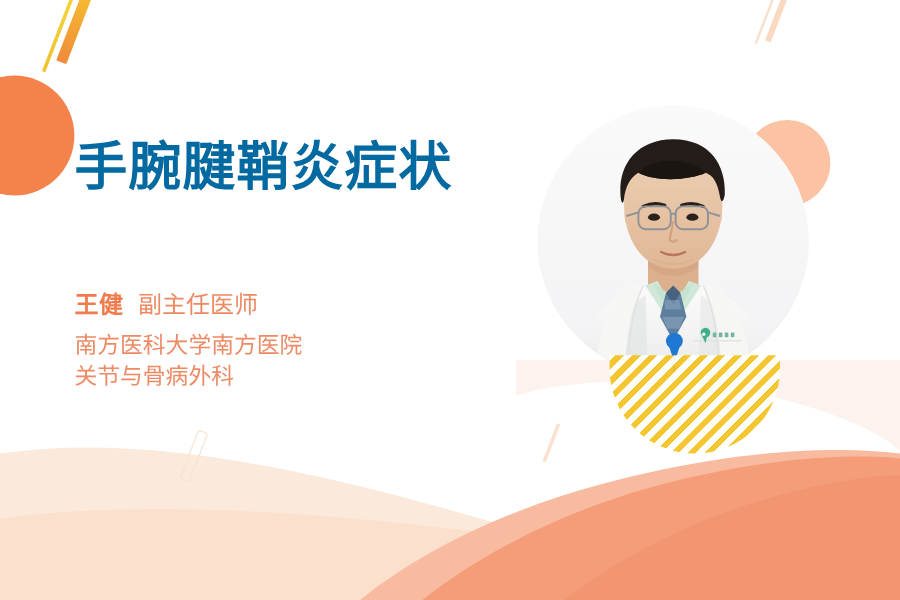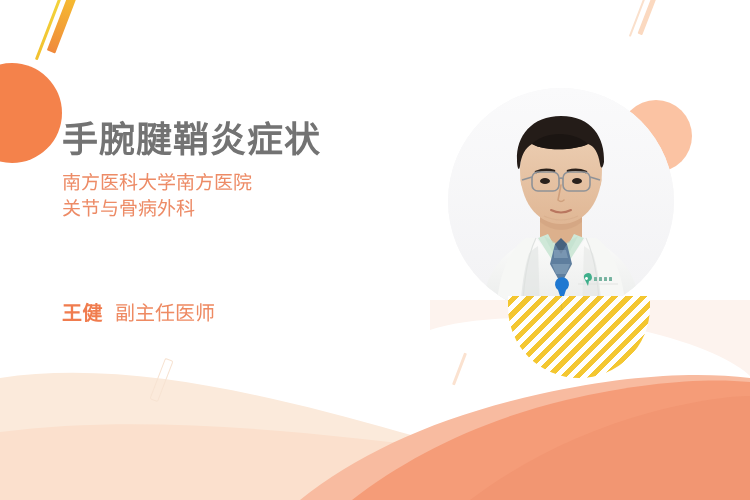--- a/index.html
+++ b/index.html
@@ -152,24 +152,24 @@
 
   
   #text-block {
     position: absolute;
     left: 62px;
     top: 116px;
     width: 360px;
   }
   #headline {
     margin: 0;
-    font-size: 36px;
+    font-size: 44px;
     line-height: 48px;
     font-weight: 700;
-    color: #737373;
+    color: #0369a1;
     letter-spacing: 1px;
     white-space: nowrap;
   }
   #byline {
     margin: 0;
     padding-top: 76px;
     font-size: 20px;
     line-height: 30px;
     color: #EE8A62;
     white-space: nowrap;
@@ -317,23 +317,23 @@
         <path d="M96,128 q17,8 34,0" stroke="#D6AC8A" stroke-width="1.2" fill="none" opacity=".6"></path>
       </svg>
     </div>
   </div>
 
   <div id="stripe-blob"></div>
 
   <div id="text-block">
     <h1 id="headline">手腕腱鞘炎症状</h1>
 
+    <p id="byline">
+      <span id="doctor-name">王健</span><span id="doctor-title">副主任医师</span>
+    </p>
+
     <p id="affiliation">
       <span class="aff-line">南方医科大学南方医院</span>
       <span class="aff-line">关节与骨病外科</span>
     </p>
-
-    <p id="byline">
-      <span id="doctor-name">王健</span><span id="doctor-title">副主任医师</span>
-    </p>
   </div>
 
 </div>
 
 </body></html>

